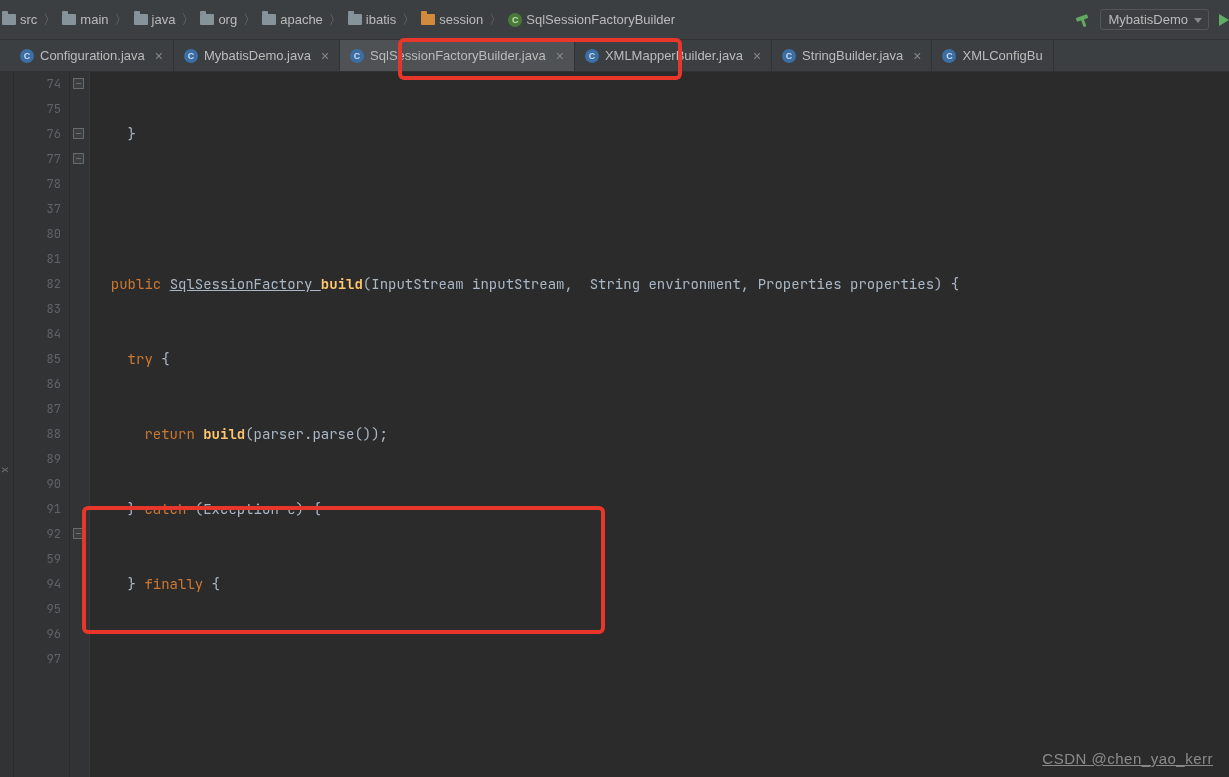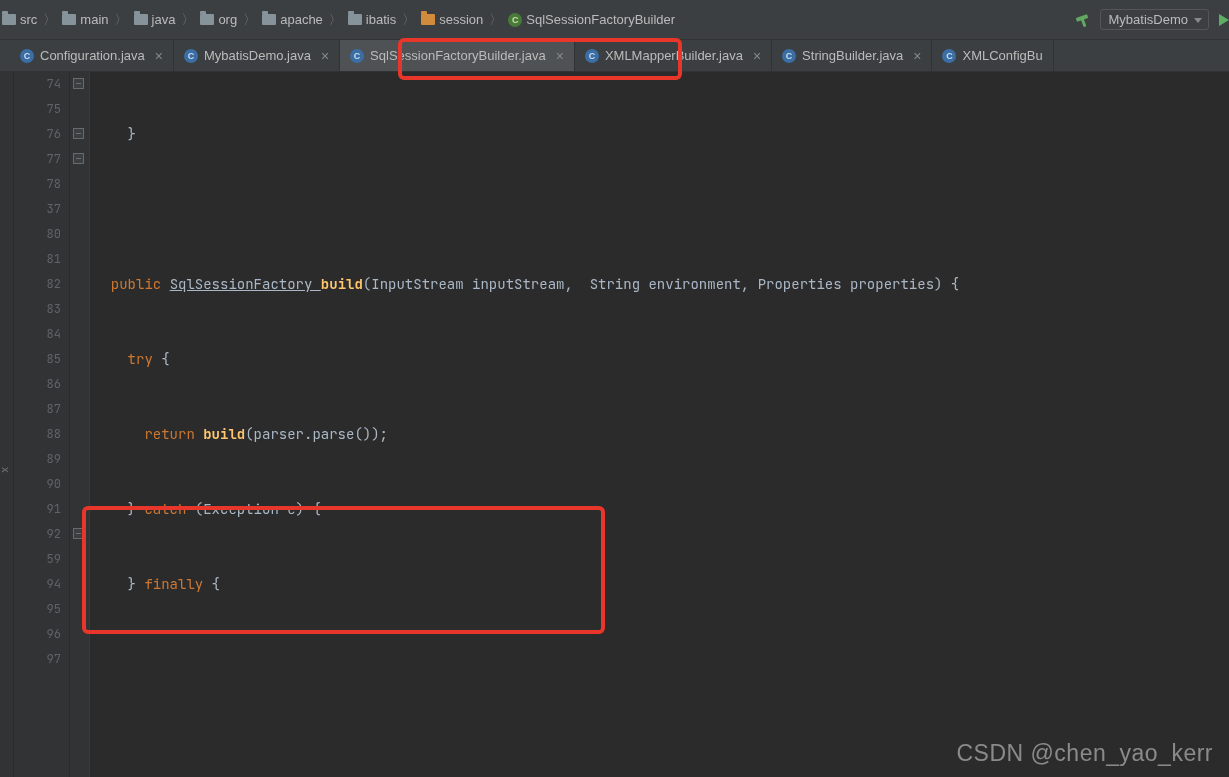--- a/index.html
+++ b/index.html
@@ -50,21 +50,21 @@
   .fn { color:#ffc66d;font-weight:bold; }
   .str { color:#6a8759; }
   .type { color:#a9b7c6;text-decoration:underline; }
   
   .redbox { position:absolute; border:4px solid #e8362b; border-radius:6px; pointer-events:none; }
   .redbox.tab { top:38px; left:398px; width:284px; height:42px; }
   .redbox.code { top:506px; left:82px; width:523px; height:128px; }
   
   .fold { position:absolute; left:3px; width:11px; height:11px; border:1px solid #6a6a6a; background:#3c3f41; font-size:9px; line-height:9px; text-align:center; color:#888;}
   
-  .watermark { position:absolute; right:16px; bottom:10px; color:#c9c9c9; font-size:23px; opacity:.6; letter-spacing:.5px;}
+  .watermark { position:absolute; right:16px; bottom:10px; color:#c9c9c9; font-size:15px; opacity:.6; letter-spacing:.5px;text-decoration:underline;}
 </style>
 </head>
 <body>
 
 <div class="breadcrumbs">
   <span class="bc-item">
       <span class="folder-icon"></span>
       <span>src</span>
     </span>
     <span class="bc-sep">〉</span>

